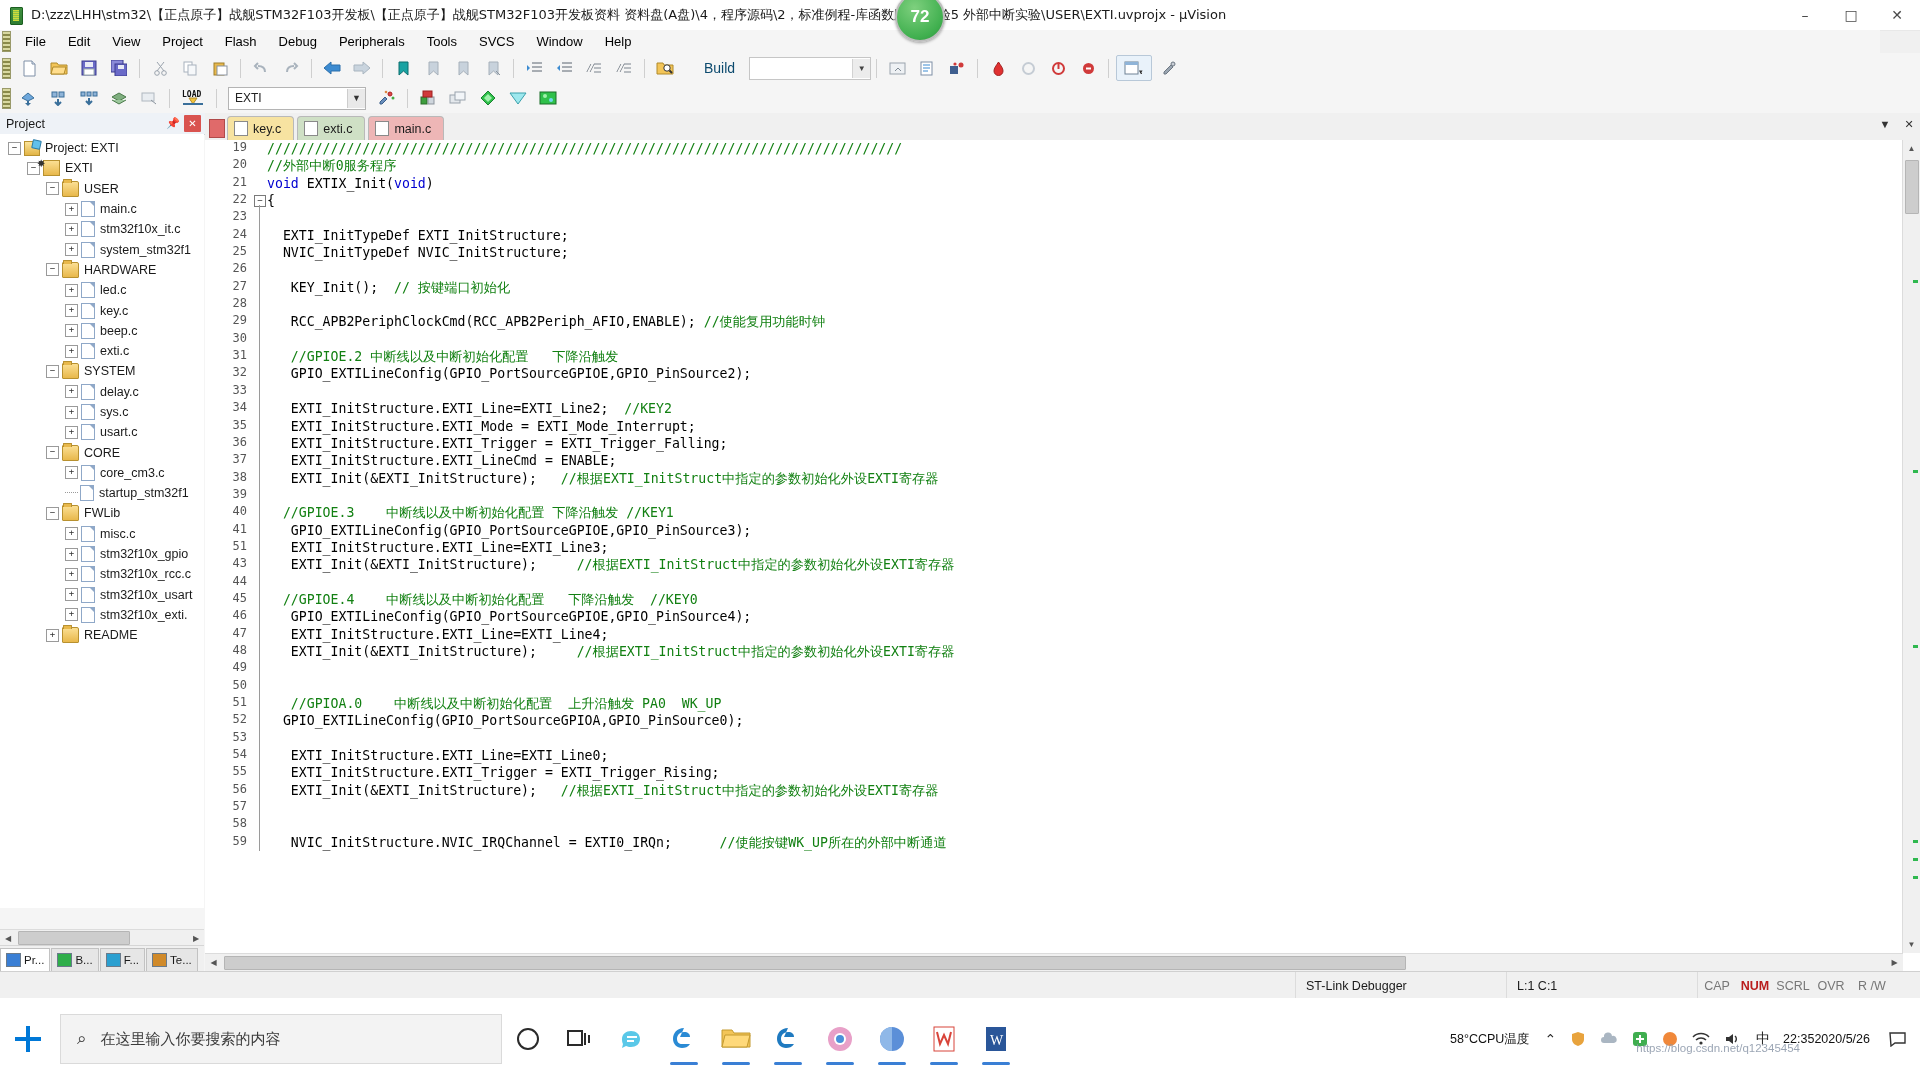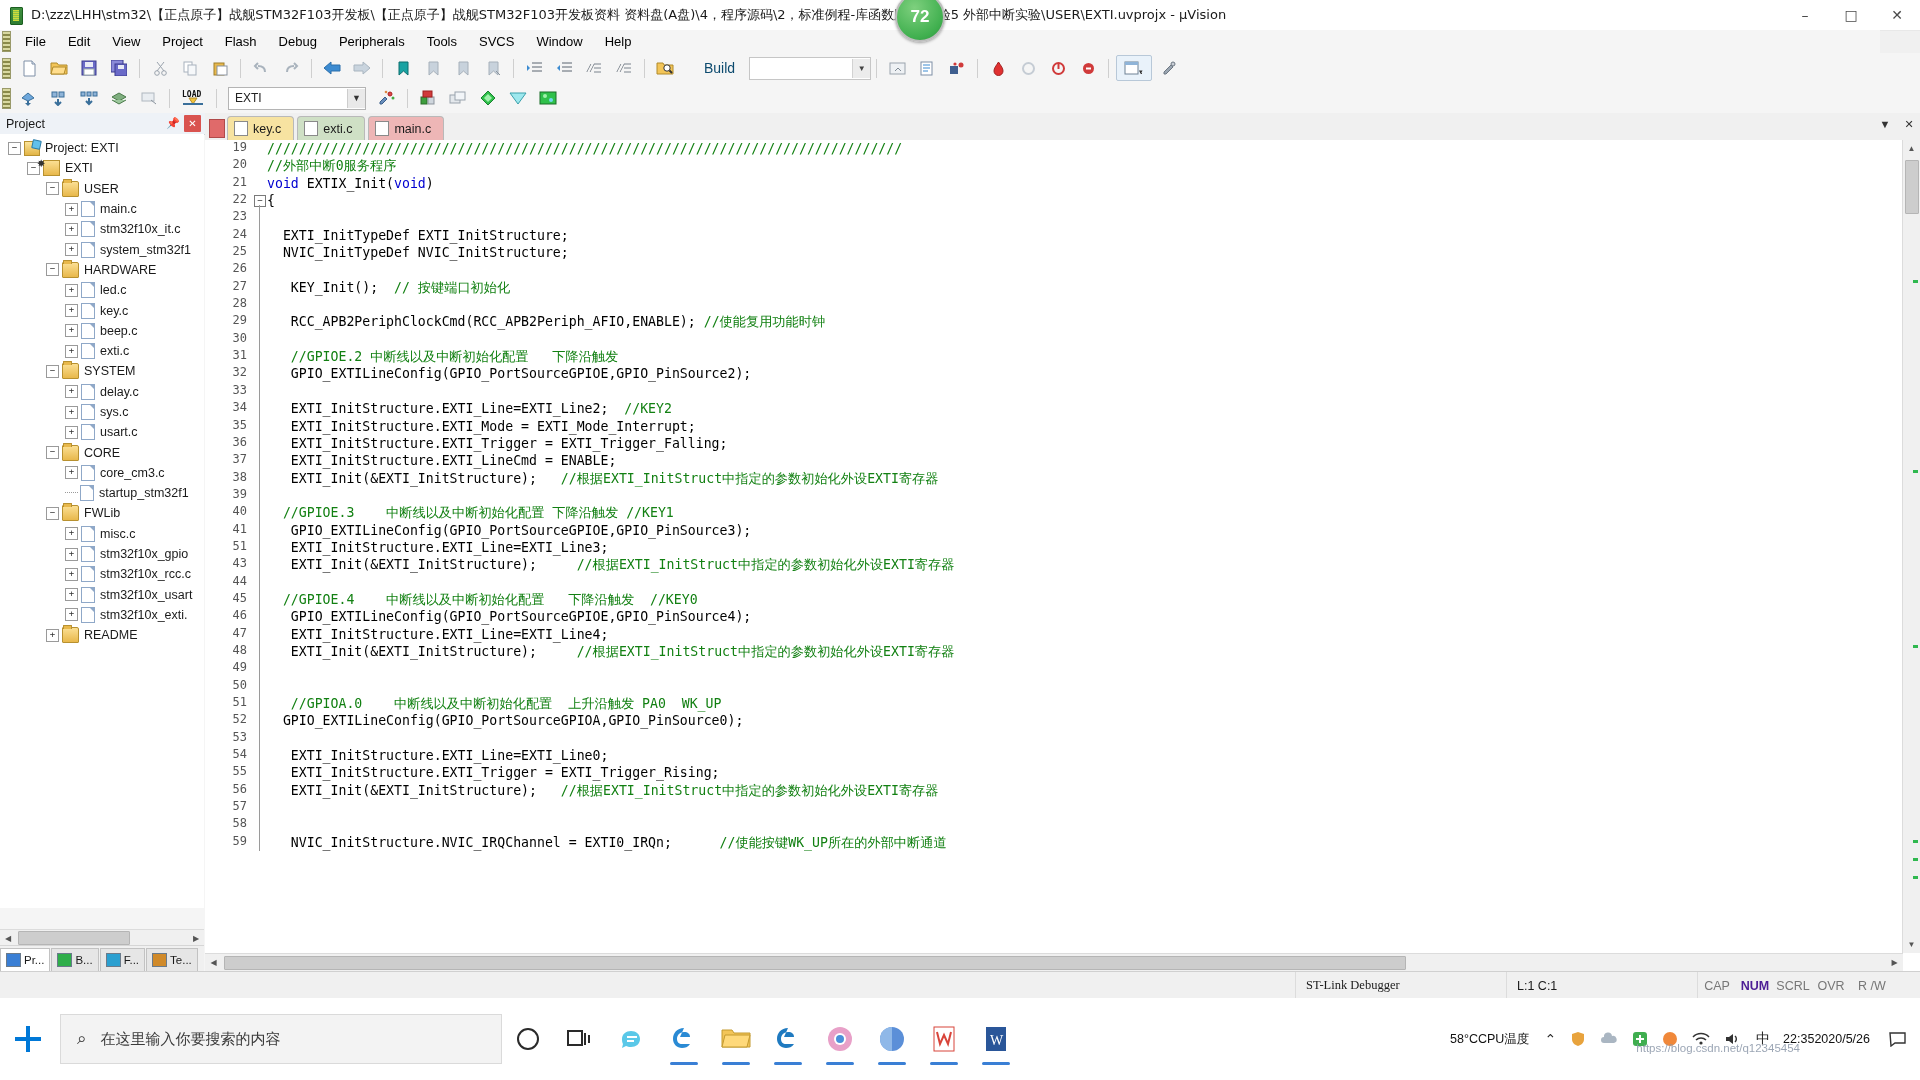--- a/index.html
+++ b/index.html
@@ -124,21 +124,21 @@
   .hscroll{position:absolute;left:0;right:17px;bottom:0;height:17px;background:#f0f0f0;
       border-top:1px solid #dcdcdc;display:flex;align-items:center;}
   .hs-arrow{width:17px;height:16px;display:flex;align-items:center;justify-content:center;font-size:8px;color:#555;}
   .hs-thumb{height:12px;background:#cdcdcd;border:1px solid #b5b5b5;border-radius:1px;}
 
   
   .statusbar{position:absolute;left:0;top:971px;width:1920px;height:27px;background:#f0f0f0;
       border-top:1px solid #d0d0d0;display:flex;align-items:center;font-size:12.5px;color:#1a1a1a;}
   .st-cell{height:27px;display:flex;align-items:center;padding:0 10px;border-right:1px solid #dcdcdc;}
   .st-flag{width:38px;text-align:center;color:#777;}
-  .st-flag.on{color:#4c1d95;font-weight:bold;}
+  .st-flag.on{color:#b91c1c;font-weight:bold;}
 
   
   .taskbar{position:absolute;left:0;top:998px;width:1920px;height:82px;background:#ffffff;
       display:flex;align-items:center;}
   .start{width:56px;height:56px;display:flex;align-items:center;justify-content:center;}
   .start .winlogo{width:26px;height:26px;background:#0078d7;
       background-image:linear-gradient(#fff 0 0),linear-gradient(#fff 0 0);
       background-size:11px 11px,11px 11px;background-position:0 0,15px 0;background-repeat:no-repeat;
       position:relative;}
   .start .winlogo::after{content:"";position:absolute;left:0;top:15px;width:11px;height:11px;background:#fff;
@@ -734,21 +734,21 @@
       <div class="hscroll">
         <div class="hs-arrow">◀</div>
         <div class="hs-thumb" style="width:1180px;margin-left:2px;"></div>
         <div class="hs-arrow" style="margin-left:auto;">▶</div>
       </div>
     </div>
   </div>
 
   <div class="statusbar">
     <div style="width:1295px;"></div>
-    <div class="st-cell" style="border-left:1px solid #dcdcdc;width:190px;font-family:Liberation Serif, serif;">ST-Link Debugger</div>
+    <div class="st-cell" style="border-left:1px solid #dcdcdc;width:190px;">ST-Link Debugger</div>
     <div class="st-cell" style="width:170px;">L:1 C:1</div>
     <div class="st-flag">CAP</div>
     <div class="st-flag on">NUM</div>
     <div class="st-flag">SCRL</div>
     <div class="st-flag">OVR</div>
     <div class="st-flag" style="width:44px;">R /W</div>
   </div>
 
   <div class="taskbar">
     <div class="start">

